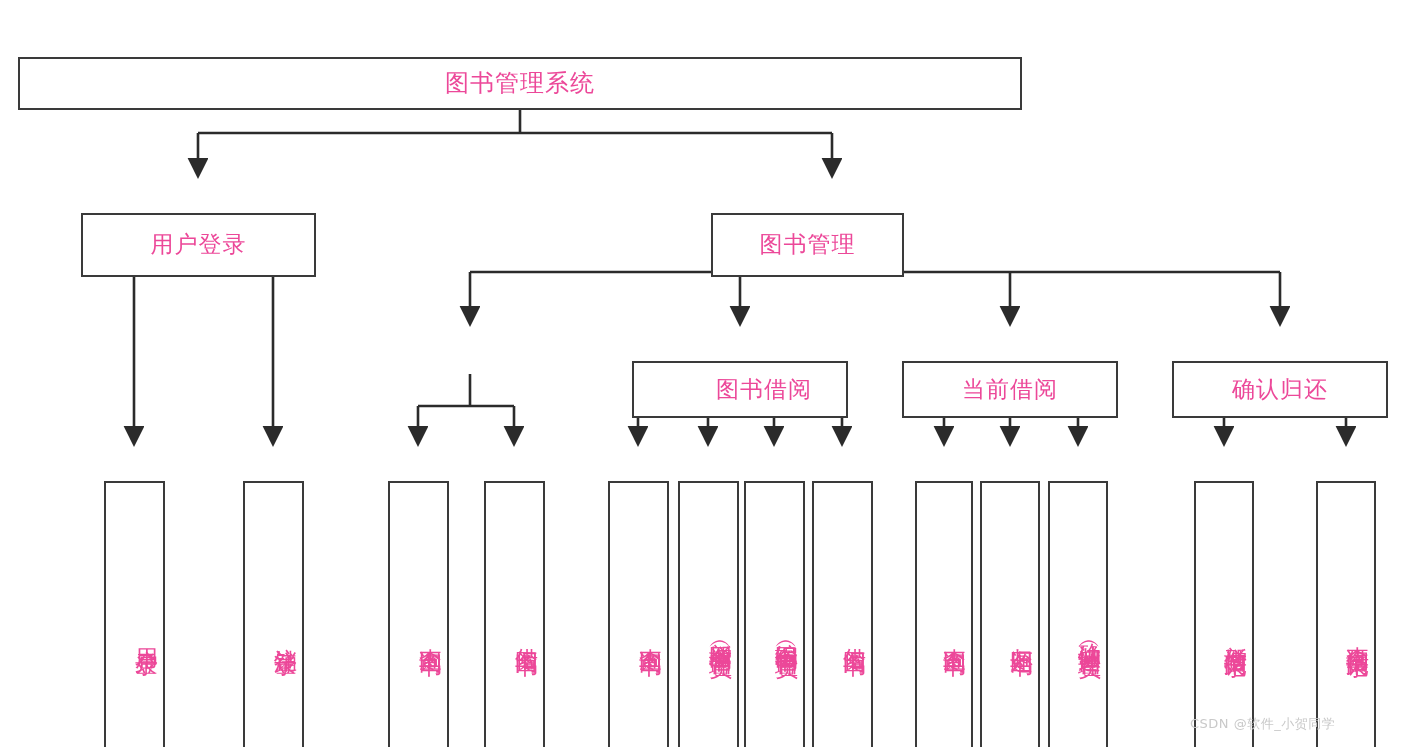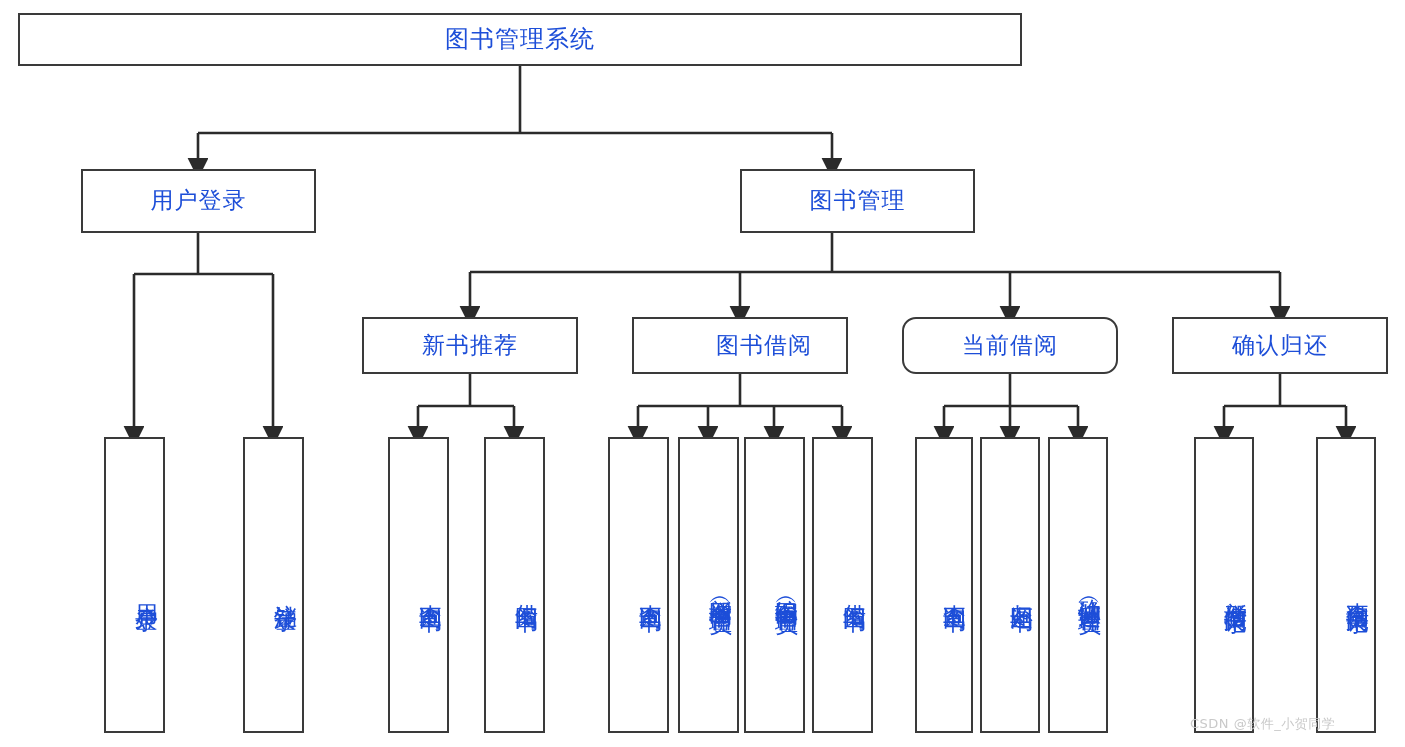--- a/index.html
+++ b/index.html
@@ -27,22 +27,23 @@
     pointer-events: none;
   }
   .node {
     position: absolute;
     box-sizing: border-box;
     background: #ffffff;
     border: 2px solid #3a3a3a;
     display: flex;
     align-items: center;
     justify-content: center;
-    color: #1d4ed8;
+    color: #ec4899;
     z-index: 2;
+    margin-top: 44px;
   }
   .node.horiz {
     font-size: 23px;
     letter-spacing: 1px;
     line-height: 1.2;
   }
   .node.root {
     font-size: 24px;
   }
   .node.vert {
@@ -124,31 +125,28 @@
     </g>
   </svg>
 
   <div class="node horiz root" style="left:18px; top:13px; width:1004px; height:53px;">
     <span>图书管理系统</span>
   </div>
 
   <div class="node horiz" style="left:81px; top:169px; width:235px; height:64px;">
     <span>用户登录</span>
   </div>
-  <div class="node horiz" style="left:740px; top:169px; width:235px; height:64px;text-align:right;">
+  <div class="node horiz" style="left:711px; top:169px; width:193px; height:64px;text-align:right;">
     <span>图书管理</span>
   </div>
 
-  <div class="node horiz" style="left:362px; top:317px; width:216px; height:57px;">
-    <span>新书推荐</span>
-  </div>
   <div class="node horiz" style="left:632px; top:317px; width:216px; height:57px;padding-left:48px;">
     <span>图书借阅</span>
   </div>
-  <div class="node horiz" style="left:902px; top:317px; width:216px; height:57px;border-radius:14px;">
+  <div class="node horiz" style="left:902px; top:317px; width:216px; height:57px;">
     <span>当前借阅</span>
   </div>
   <div class="node horiz" style="left:1172px; top:317px; width:216px; height:57px;">
     <span>确认归还</span>
   </div>
 
   <div class="node vert" style="left:104px; top:437px; width:61px; height:296px;">
     <span class="vlabel">用户登录</span>
   </div>
   <div class="node vert" style="left:243px; top:437px; width:61px; height:296px;">

